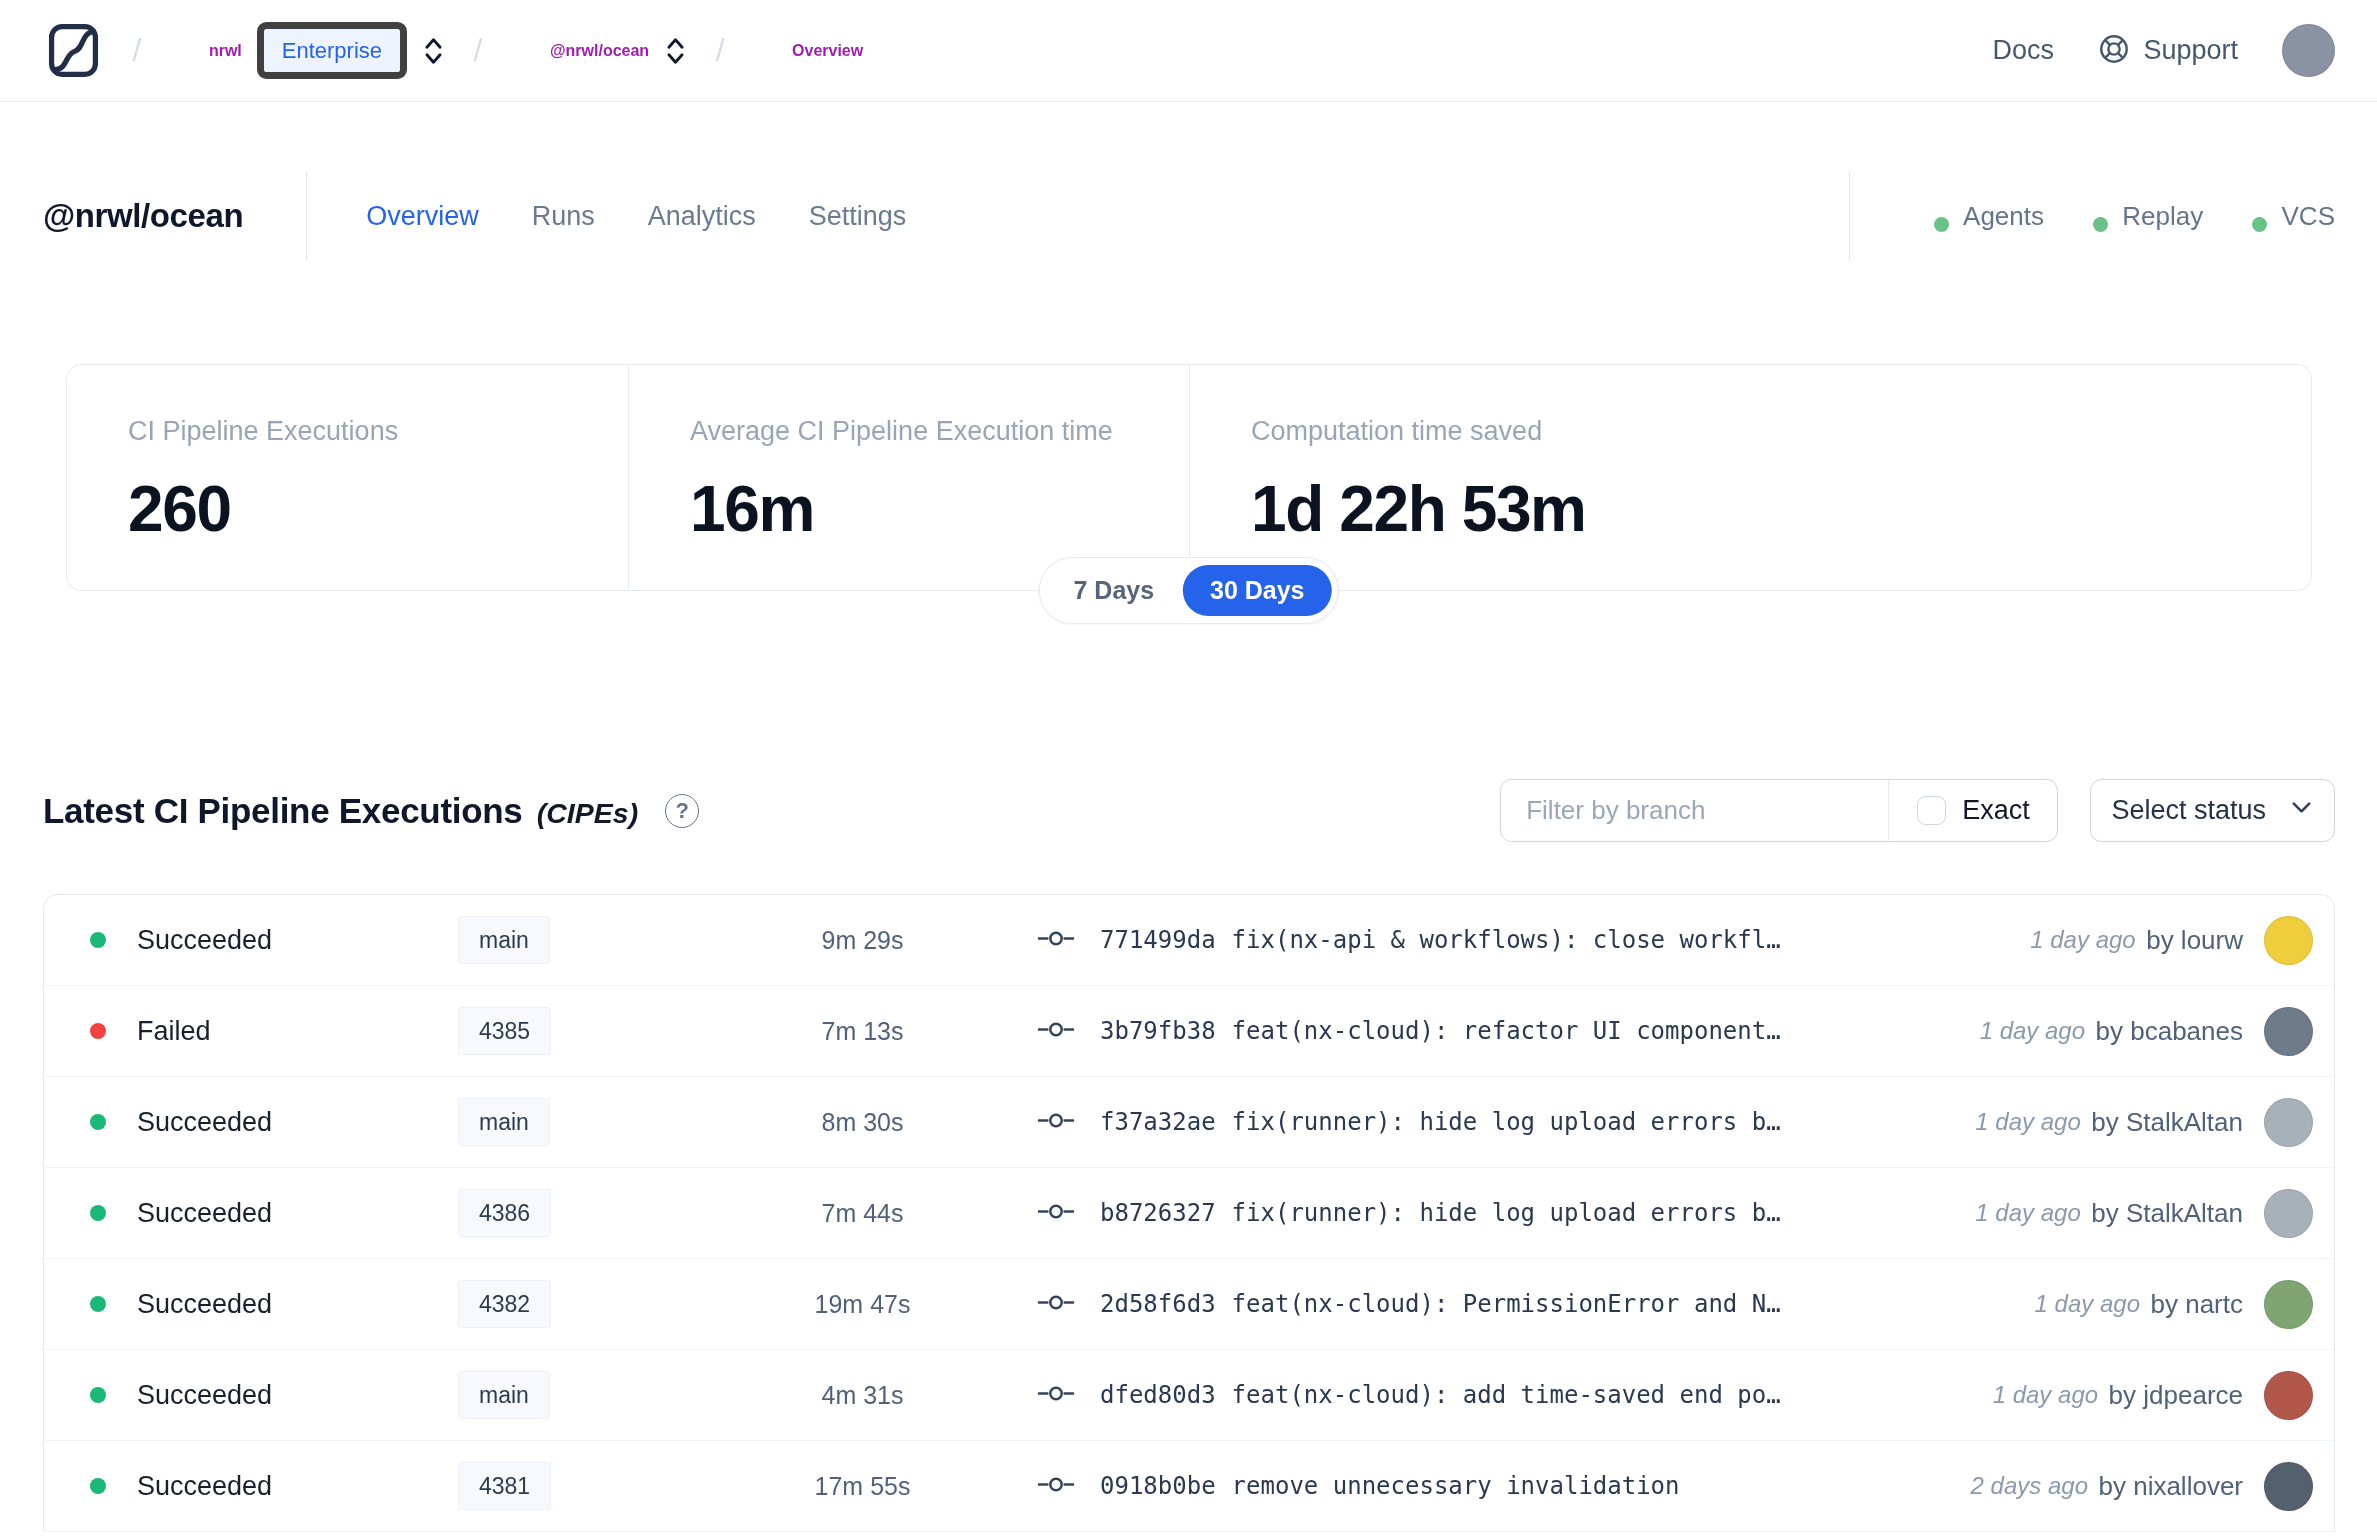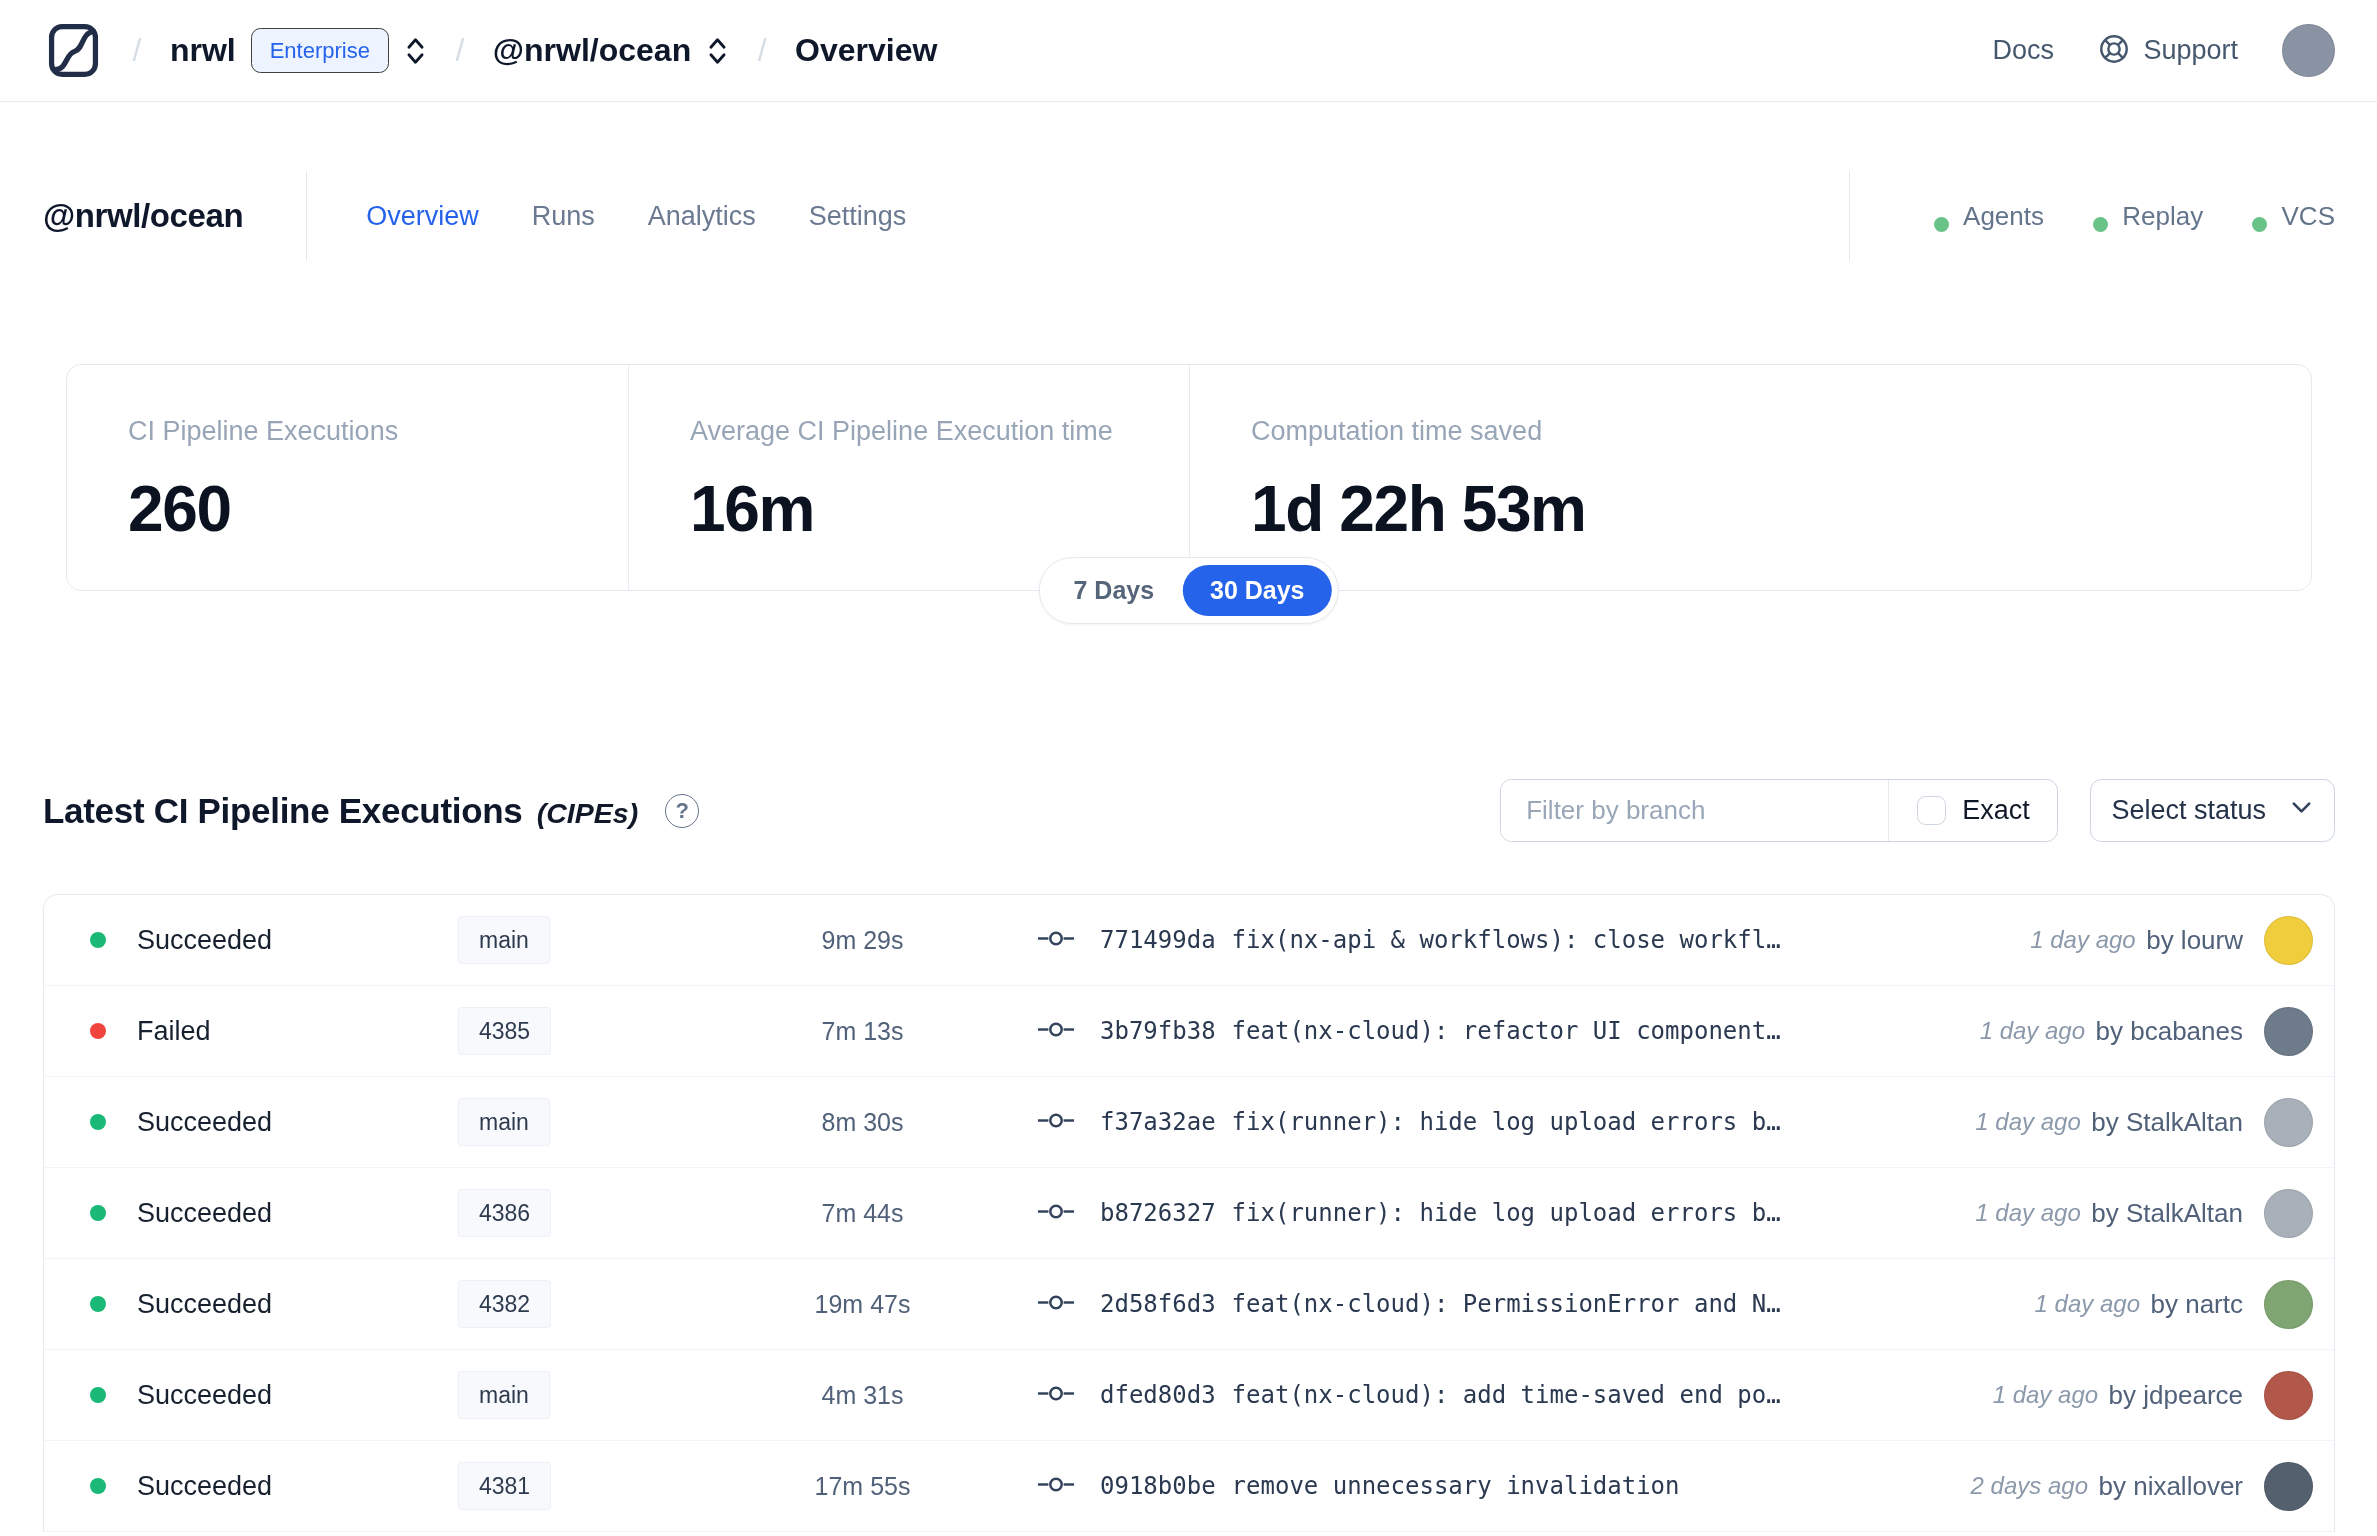--- a/index.html
+++ b/index.html
@@ -6,23 +6,23 @@
   * { margin: 0; padding: 0; box-sizing: border-box; }
   html, body { width: 2378px; height: 1537px; overflow: hidden; background: #fff;
     font-family: "Liberation Sans", sans-serif; color: #111827; }
 
   
   .topnav { height: 102px; display: flex; align-items: center; padding: 0 43px;
     border-bottom: 1px solid #e8ecf1; background: #fff; }
   .nav-left { display: flex; align-items: center; gap: 28.5px; }
   .logo-box { width: 61px; height: 61px; display: flex; align-items: center; }
   .crumb-sep { font-size: 32px; font-weight: 300; color: #d8dee6; }
-  .crumb { font-size: 32px; font-weight: 600; color: #0f172a; }
+  .crumb { font-size: 16px; font-weight: 600; color: #a21caf; margin-left: 39px; }
   .org-group, .ws-group { display: flex; align-items: center; gap: 15px; }
-  .plan-badge { background: #edf4ff; border: 1px solid #404040; color: var(--accent);
+  .plan-badge { background: #edf4ff; border: 7px solid #404040; color: var(--accent);
     font-size: 22px; font-weight: 500; padding: 8.6px 18px; border-radius: 9.5px; }
   .updown { display: flex; }
   .nav-right { margin-left: auto; display: flex; align-items: center; gap: 44px; }
   .nav-link { font-size: 27px; color: #46586e; }
   .support-group { display: flex; align-items: center; gap: 13.3px; }
   .avatar { border-radius: 50%; border: 1px solid rgba(0,0,0,.08); }
   .avatar.nav { width: 53px; height: 53px; }
 
   
   .ws-header { margin-top: 69px; padding: 0 43px; display: flex; align-items: center; height: 90px; }

